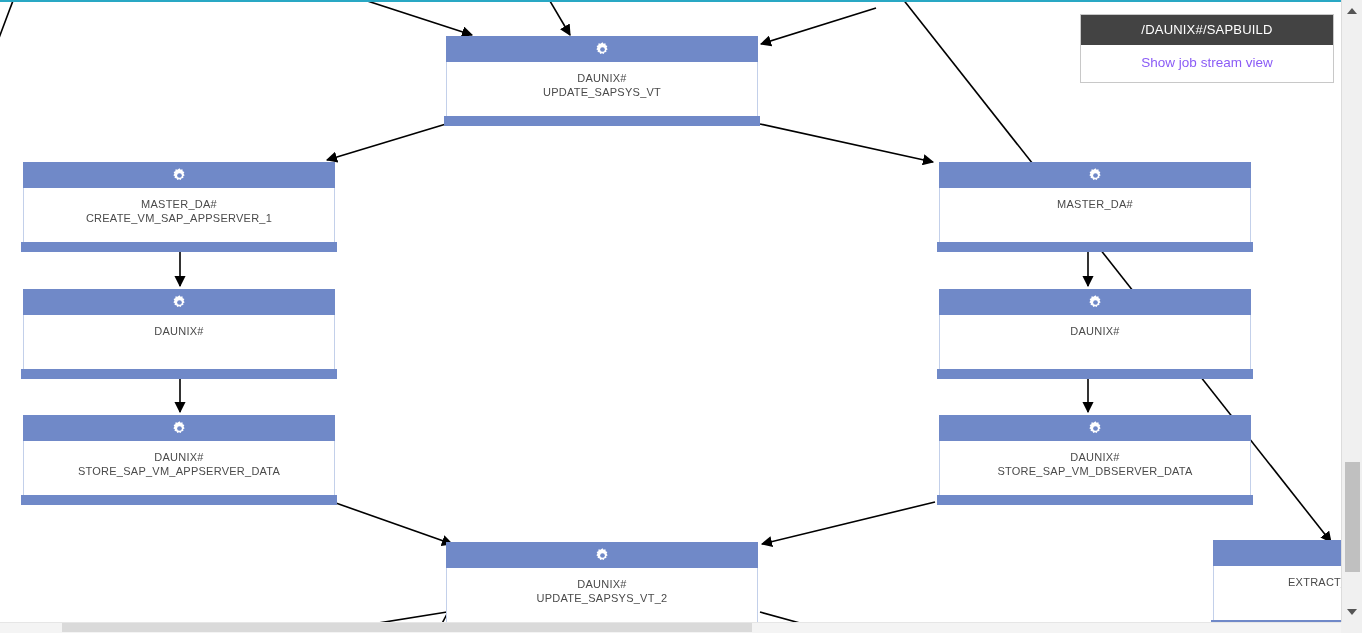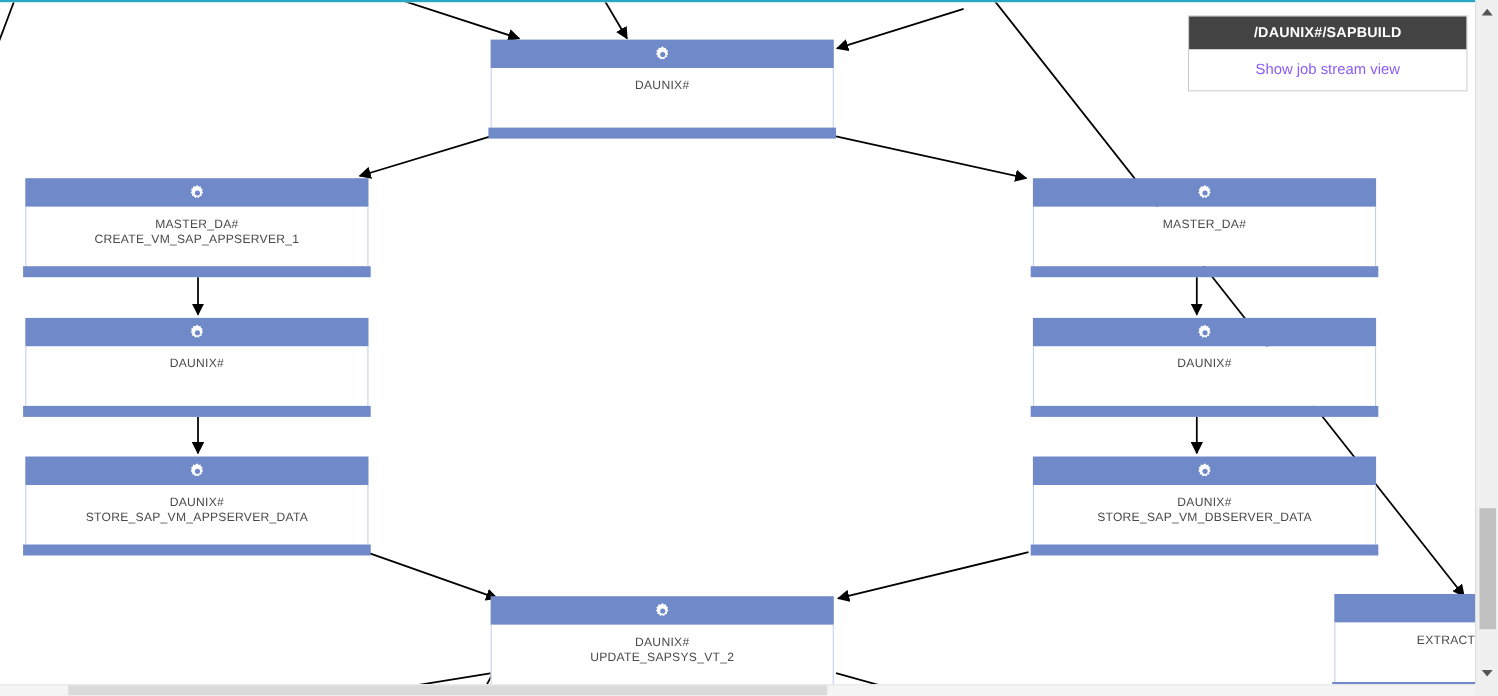--- a/index.html
+++ b/index.html
@@ -82,21 +82,21 @@
     left: 1081px; top: 15px;
     width: 252px;
     z-index: 8;
     background: #ffffff;
     box-shadow: 0 0 0 1px #c8c8c8;
   }
   #info-panel-title {
     background: #434343;
     color: #ffffff;
     font-size: 13px;
-    font-weight: bold;
+    font-weight: normal;
     text-align: center;
     padding: 7px 4px 8px;
     letter-spacing: 0.2px;
   }
   #info-panel-action {
     background: #ffffff;
     color: #8b5cf6;
     font-size: 13.5px;
     text-align: center;
     padding: 10px 4px 12px;
@@ -189,20 +189,21 @@
 
     <div class="node" style="left:446px; top:34px;">
       <div class="node-header">
         <svg class="gear-icon" viewBox="0 0 24 24">
           <path fill="#ffffff" d="M12 1.6l1.5 2.2 2.6-.5.4 2.6 2.4 1.1-1.2 2.4 1.6 2.1-2.1 1.6.3 2.6-2.6.3-1.2 2.4-2.4-1.2-2.4 1.2-1.2-2.4-2.6-.3.3-2.6-2.1-1.6 1.6-2.1-1.2-2.4 2.4-1.1.4-2.6 2.6.5z"></path>
           <circle cx="12" cy="12" r="3.3" fill="#7089c8"></circle>
         </svg>
       </div>
       <div class="node-body">
         <span class="node-line">DAUNIX#</span>
+        <span class="node-line">UPDATE_SAPSYS_VT</span>
       </div>
       <div class="node-footer"></div>
     </div>
 
     <div class="node" style="left:23px; top:160px;">
       <div class="node-header">
         <svg class="gear-icon" viewBox="0 0 24 24">
           <path fill="#ffffff" d="M12 1.6l1.5 2.2 2.6-.5.4 2.6 2.4 1.1-1.2 2.4 1.6 2.1-2.1 1.6.3 2.6-2.6.3-1.2 2.4-2.4-1.2-2.4 1.2-1.2-2.4-2.6-.3.3-2.6-2.1-1.6 1.6-2.1-1.2-2.4 2.4-1.1.4-2.6 2.6.5z"></path>
           <circle cx="12" cy="12" r="3.3" fill="#7089c8"></circle>
         </svg>

